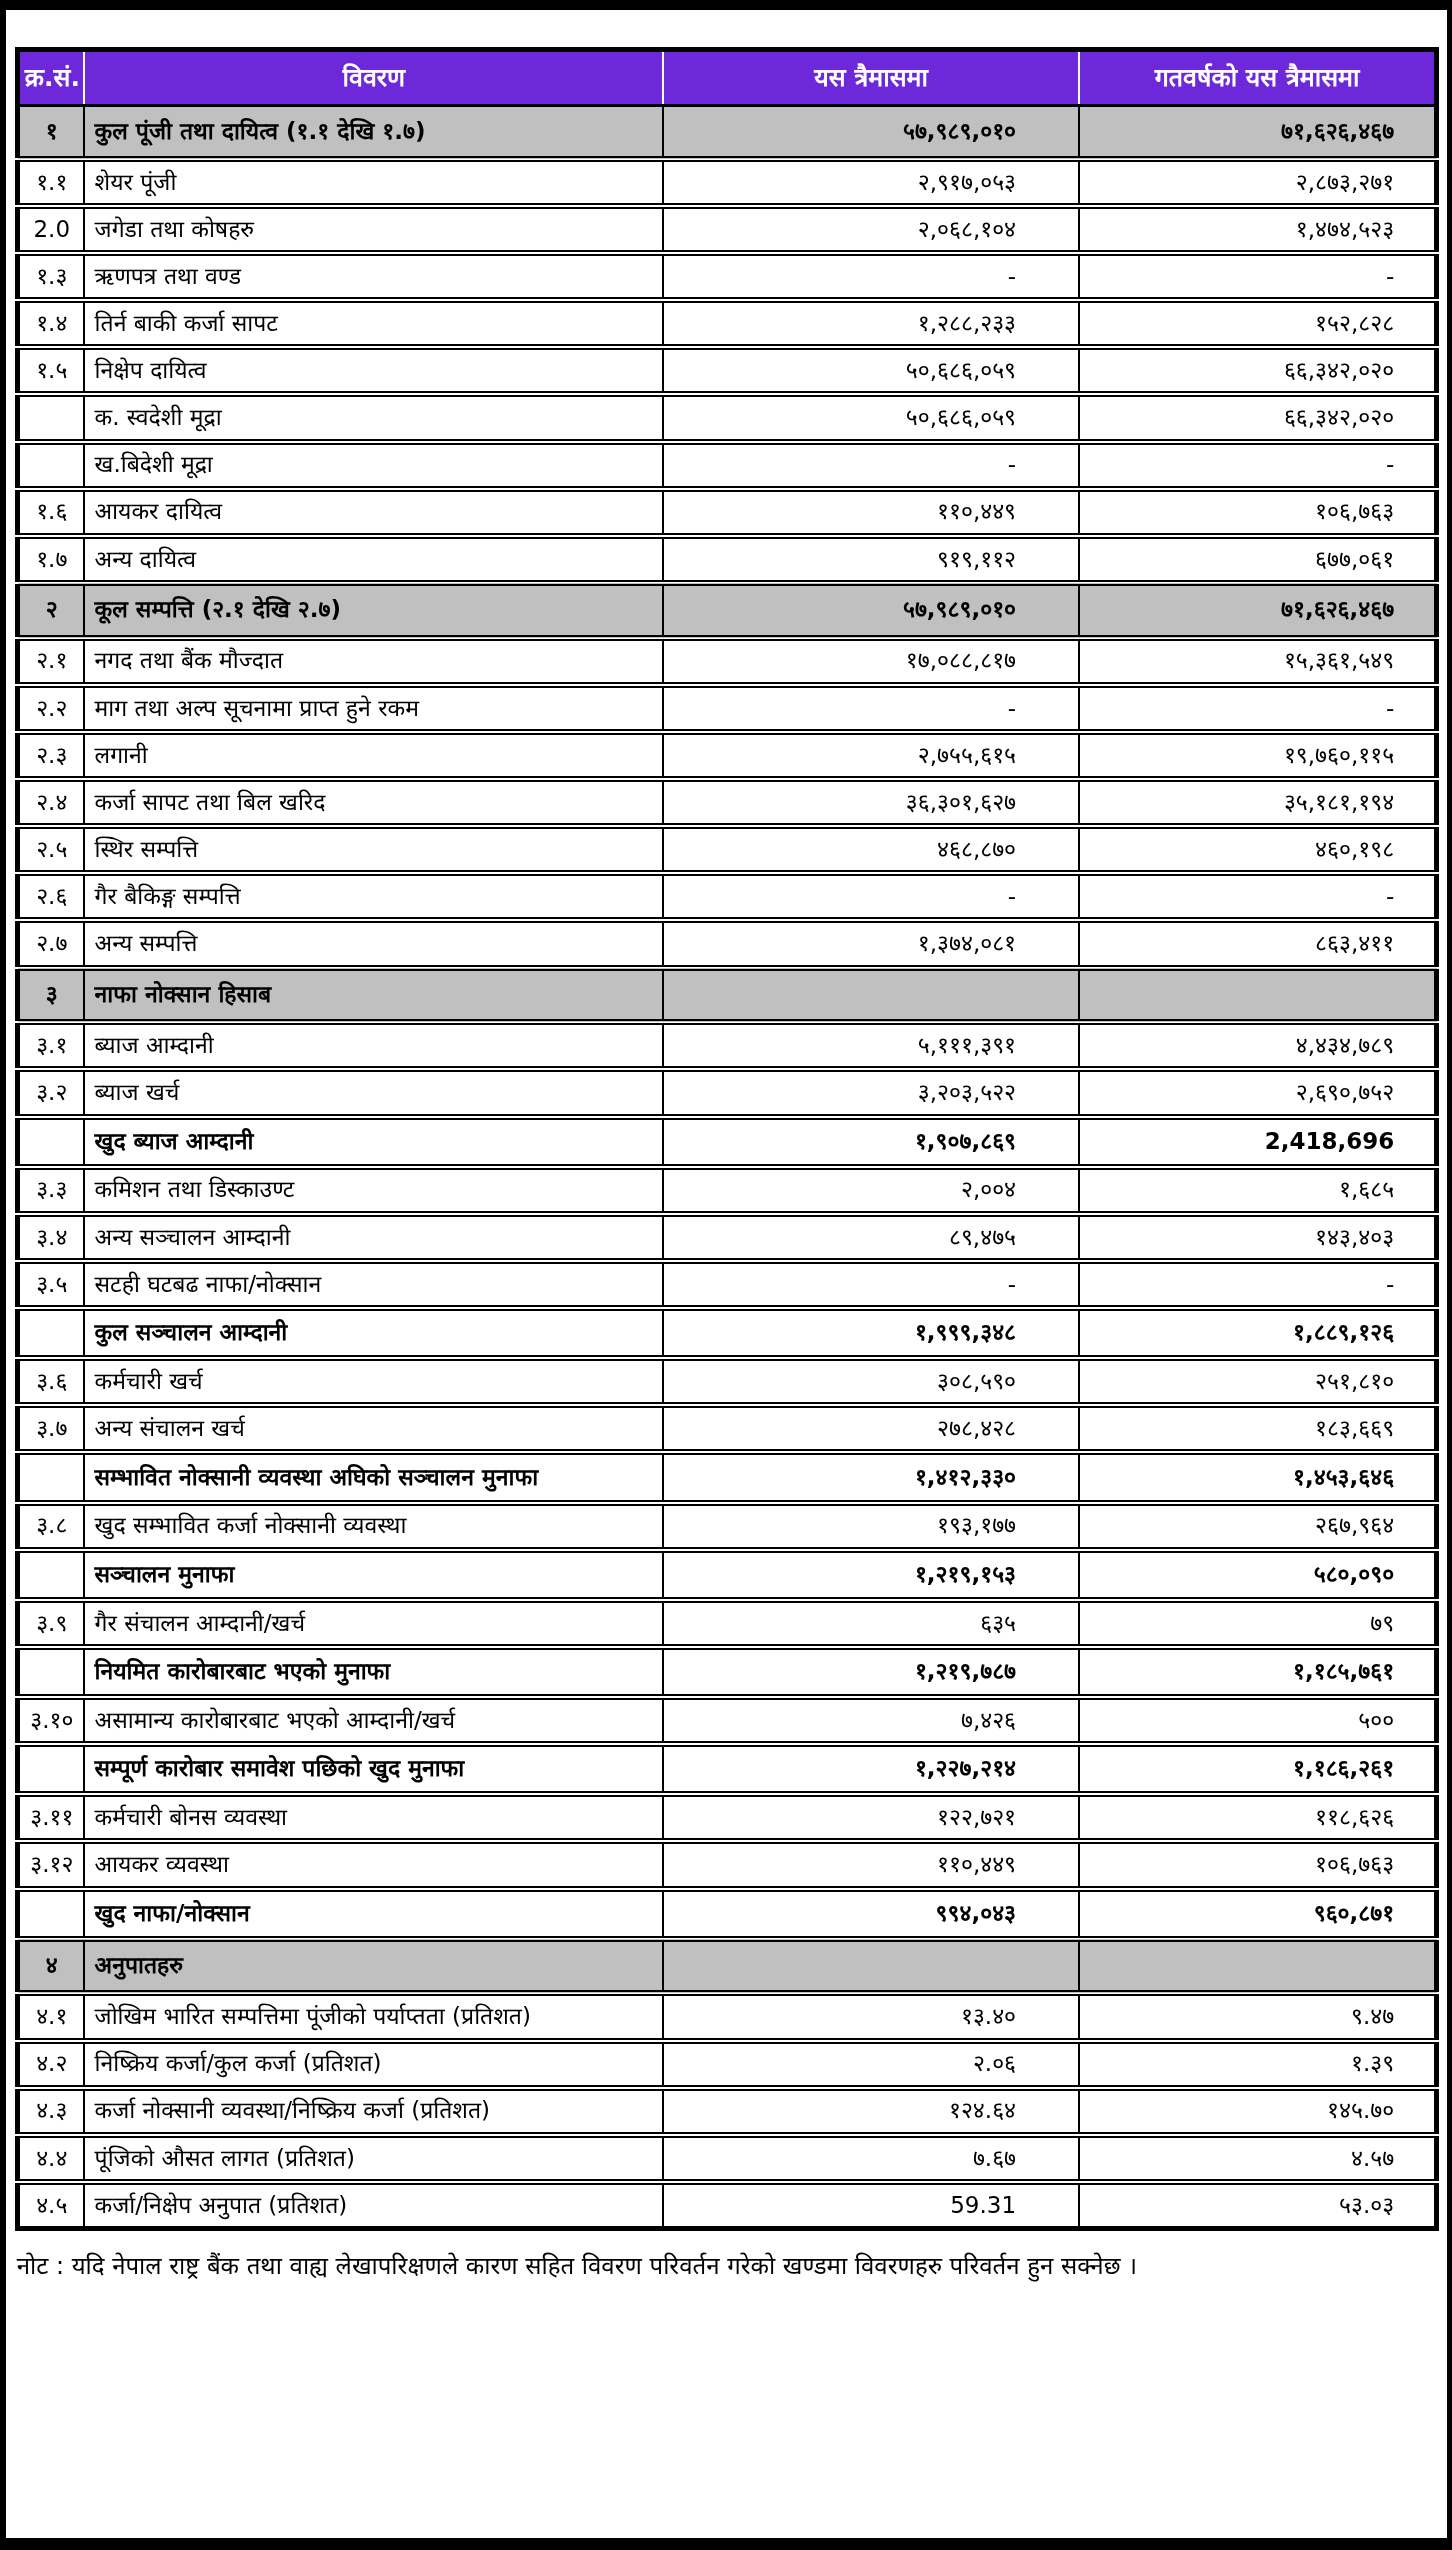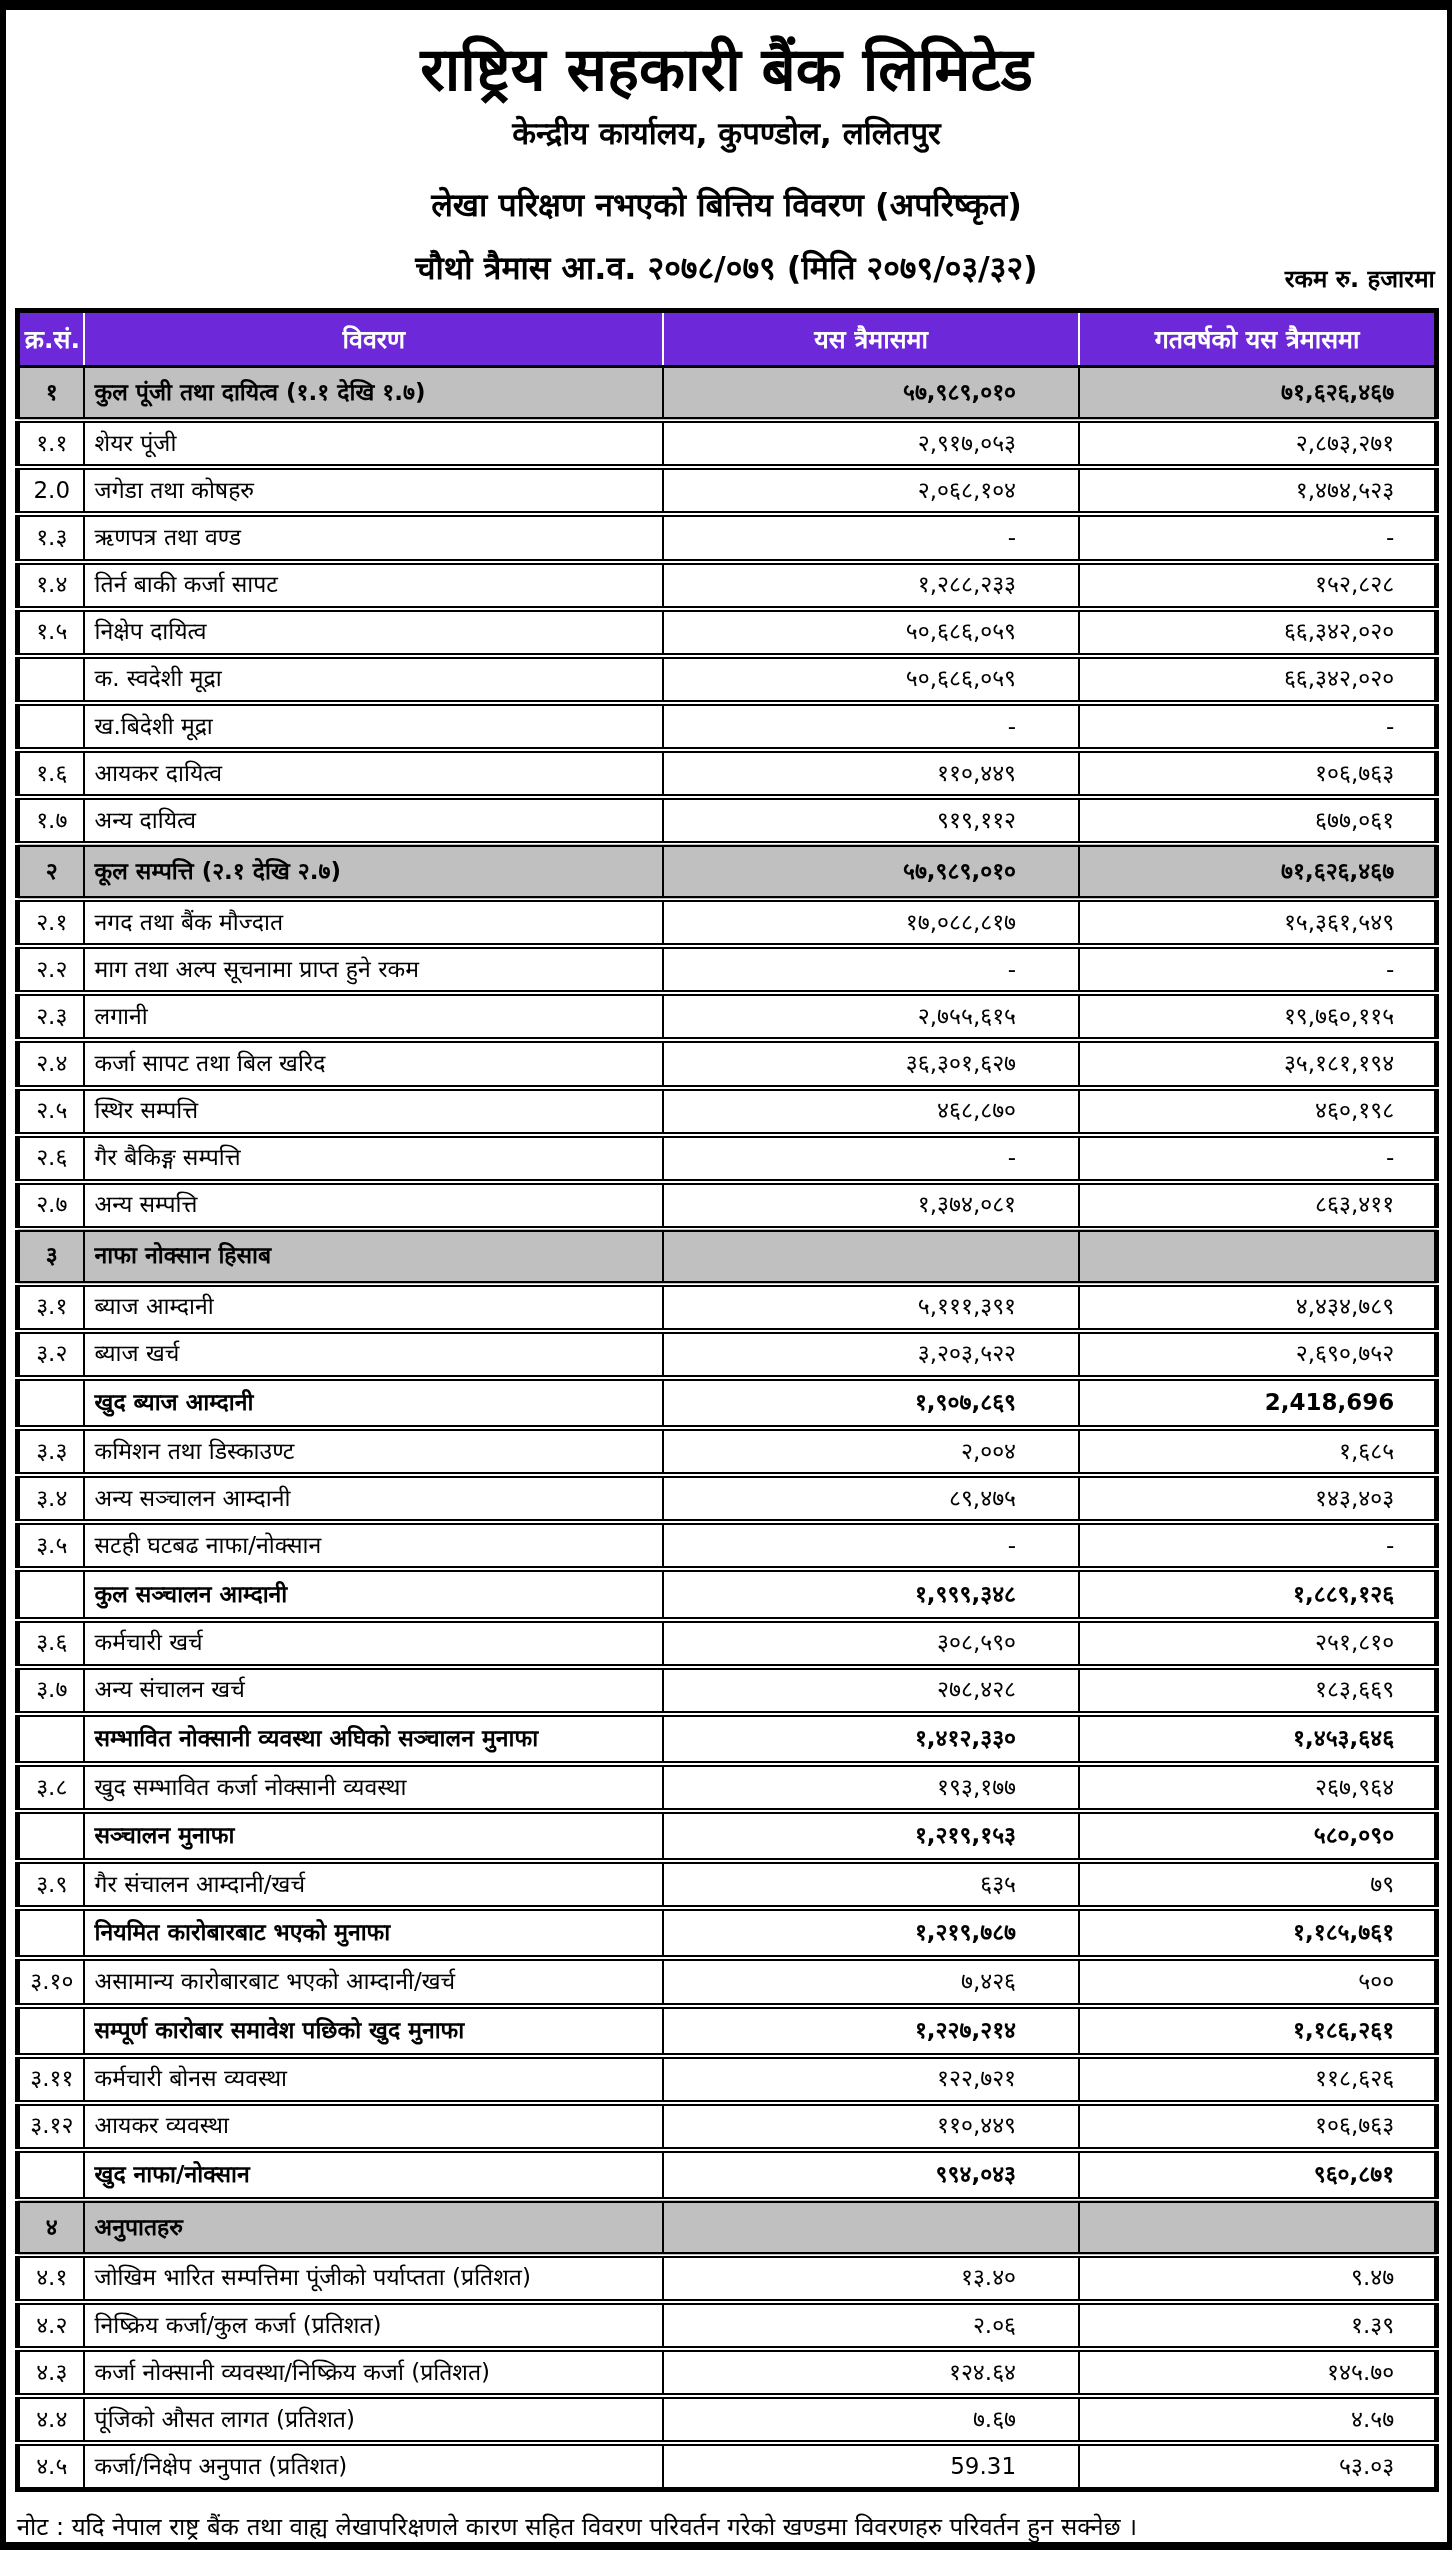--- a/index.html
+++ b/index.html
@@ -45,29 +45,20 @@
   tr.section td{background:#c0c0c0;font-weight:bold;padding-top:11.5px;padding-bottom:11.5px;}
   tr.bold td{font-weight:bold;padding-top:9.2px;padding-bottom:9.2px;}
   
   .note-line{font-size:24px;font-weight:normal;margin:20px 9.2px 0 10.7px;line-height:1.25;}
 </style>
 </head>
 <body>
 
 <div class="page">
 
-  <div class="doc-header">
-    <div class="bank-title">राष्ट्रिय सहकारी बैंक लिमिटेड</div>
-    <div class="office-line">केन्द्रीय कार्यालय, कुपण्डोल, ललितपुर</div>
-    <div class="report-title">लेखा परिक्षण नभएको बित्तिय विवरण (अपरिष्कृत)</div>
-    <div class="period-wrap">
-      <span class="period-line">चौथो त्रैमास आ.व. २०७८/०७९ (मिति २०७९/०३/३२)</span>
-      <span class="unit-note">रकम रु. हजारमा</span>
-    </div>
-  </div>
 
   <table class="fin">
     <colgroup>
       <col class="c-sn">
         <col class="c-label">
         <col class="c-cur">
         <col class="c-prev">
     </colgroup>
     <thead>
       <tr>

